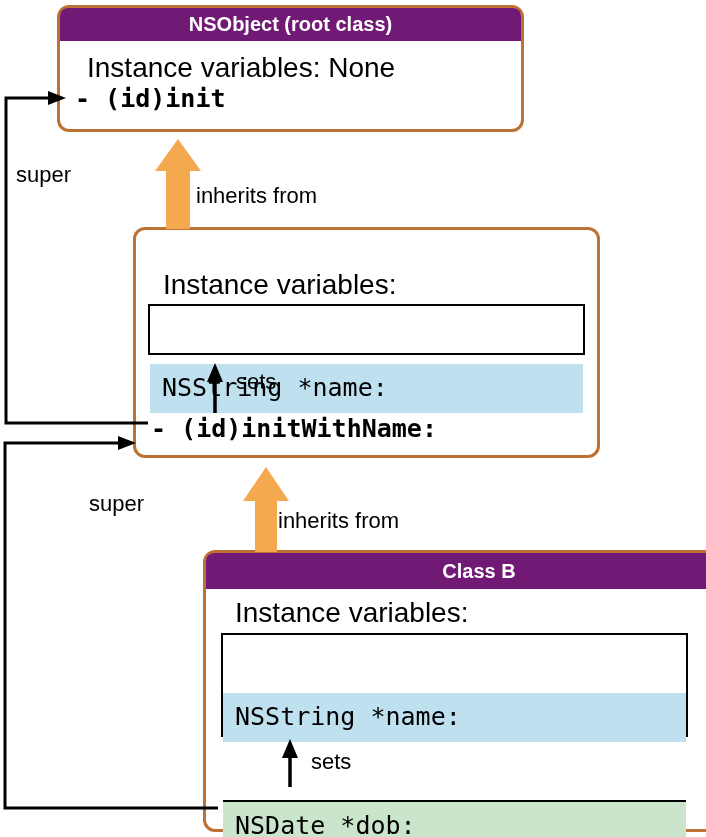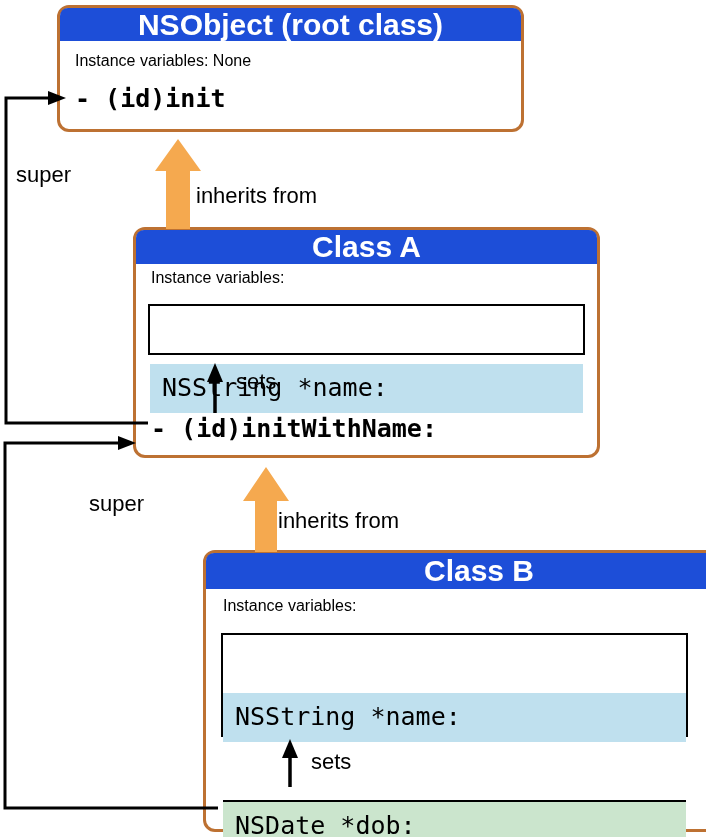--- a/index.html
+++ b/index.html
@@ -8,26 +8,26 @@
     font-family:"Liberation Sans",sans-serif;color:#000;overflow:hidden;
   }
   .canvas{position:absolute;left:0;top:0;width:706px;height:837px;}
 
   
   .class-box{
     position:absolute;box-sizing:border-box;background:#fff;
     border:3px solid #bd7132;border-radius:12px;z-index:1;
   }
   .class-header{
-    position:absolute;left:0;top:0;right:0;background:#1d4ed8;
-    border-radius:8px 8px 0 0;color:#fff;font-weight:bold;font-size:30px;
+    position:absolute;left:0;top:0;right:0;background:#701a75;
+    border-radius:8px 8px 0 0;color:#fff;font-weight:bold;font-size:20px;
     text-align:center;
   }
   .ivars-label{
-    position:absolute;font-size:16px;color:#000;white-space:pre;
+    position:absolute;font-size:28px;color:#000;white-space:pre;margin-left:12px;
   }
   .var-box{
     position:absolute;box-sizing:border-box;border:2px solid #000;
     font-family:"DejaVu Sans Mono","Liberation Mono",monospace;
     font-size:25px;white-space:pre;
   }
   .var-row{
     box-sizing:border-box;height:49px;line-height:47px;padding-left:12px;
     font-family:"DejaVu Sans Mono","Liberation Mono",monospace;
     font-size:25px;white-space:pre;
@@ -56,21 +56,20 @@
 
 <div class="canvas">
 
   <div class="class-box" style="left:57px;top:5px;width:467px;height:127px;">
     <div class="class-header" style="height:33px;line-height:33px;">NSObject (root class)</div>
     <div class="ivars-label" style="left:15px;top:44px;">Instance variables: None</div>
     <div class="method-label" style="left:15px;top:76px;">- (id)init</div>
   </div>
 
   <div class="class-box" style="left:133px;top:227px;width:467px;height:231px;">
-    <div class="class-header" style="height:34px;line-height:34px;">Class A</div>
     <div class="ivars-label" style="left:15px;top:39px;">Instance variables:</div>
     <div class="var-box" style="left:12px;top:74px;width:437px;height:51px;">
       <div class="var-row row-blue">NSString *name:</div>
     </div>
     <div class="method-label" style="left:15px;top:184px;">- (id)initWithName:</div>
   </div>
 
   <div class="class-box" style="left:203px;top:550px;width:552px;height:282px;">
     <div class="class-header" style="height:36px;line-height:36px;">Class B</div>
     <div class="ivars-label" style="left:17px;top:44px;">Instance variables:</div>

